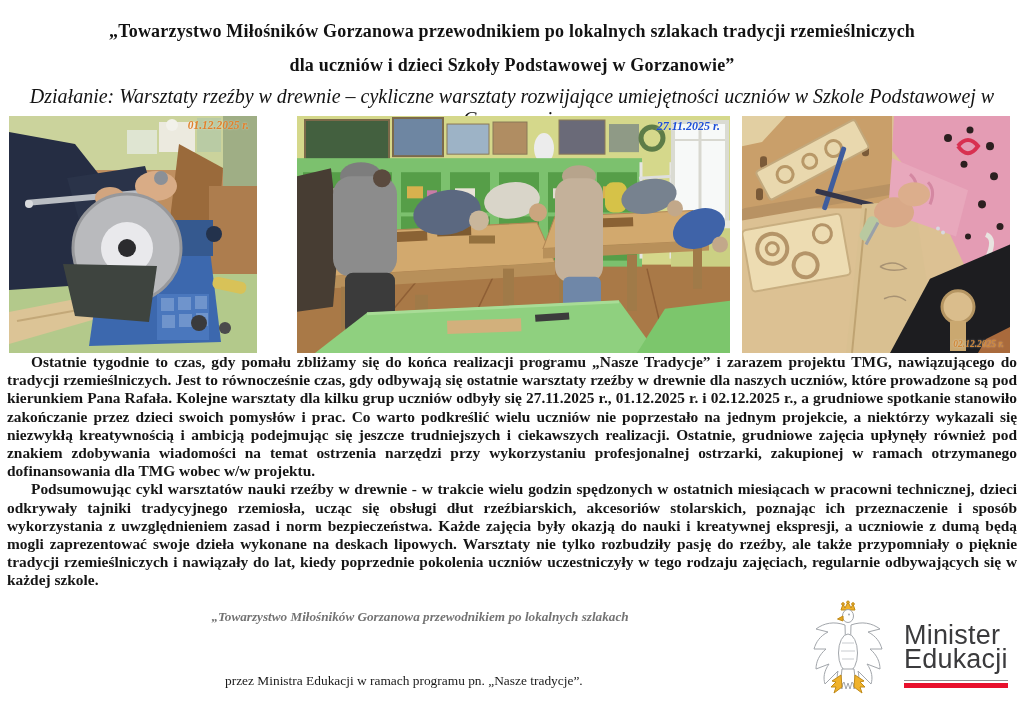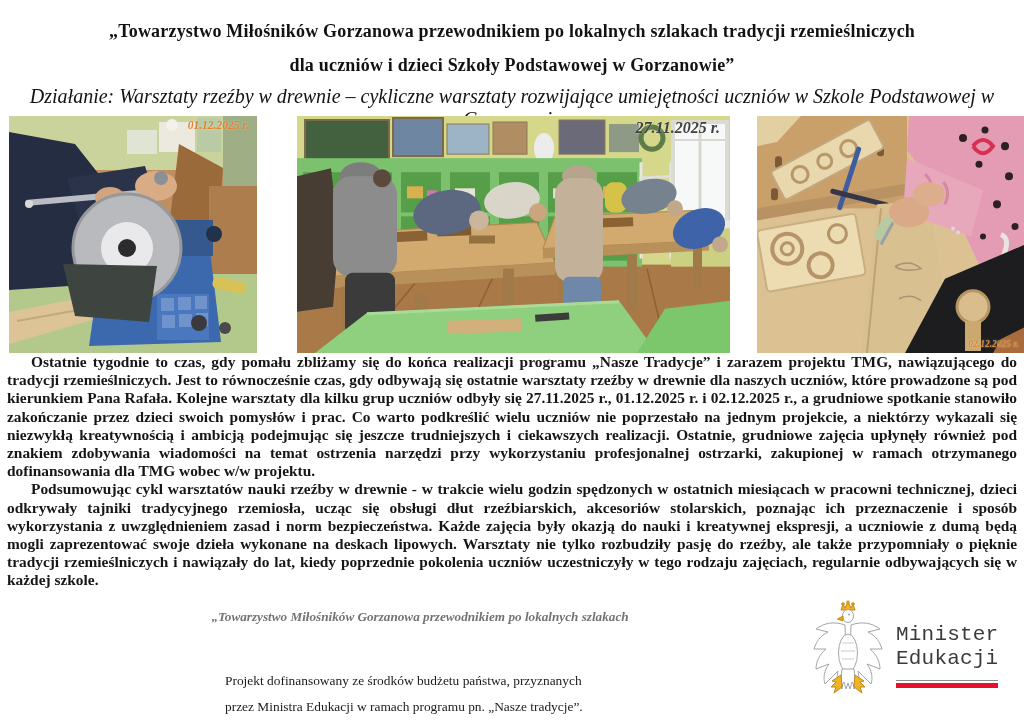--- a/index.html
+++ b/index.html
@@ -9,39 +9,39 @@
 
   .title { position:absolute; top:15px; left:0; width:100%; text-align:center;
            font-weight:bold; font-size:18px; line-height:33.5px; color:#121212; letter-spacing:.2px; }
   .subtitle { position:absolute; top:85px; left:0; width:100%; text-align:center;
               font-style:italic; font-size:20px; color:#121212; }
 
   .photo { position:absolute; top:116px; height:237px; overflow:hidden; background:#d8cfc0; }
   .photo svg { display:block; width:100%; height:100%; }
   .photo-1 { left:9px;   width:248px; }
   .photo-2 { left:297px; width:433px; }
-  .photo-3 { left:742px; width:268px;margin-left:15px; }
+  .photo-3 { left:742px; width:268px; }
   .photo-date { position:absolute; font-style:italic; font-weight:bold;
                 font-family:"Liberation Serif", serif; text-shadow:0 0 2px rgba(255,255,255,.55); }
   .date-1 { top:3px; right:8px; font-size:11.5px; color:#e0812c; }
-  .date-2 { top:3px; right:10px; font-size:16px; color:#404040; }
+  .date-2 { top:3px; right:10px; font-size:12px; color:#1d4ed8; }
   .date-3 { bottom:4px; right:6px; font-size:9.5px; color:#d08838; }
 
   .article { position:absolute; top:353px; left:7px; width:1010px;
              text-align:justify; font-size:15.4px; line-height:18.2px; color:#161616;font-weight:bold; }
   .article p { text-indent:24px; }
 
   .quote { position:absolute; top:604px; left:130px; width:580px; text-align:center;
            font-weight:bold; font-style:italic; font-size:13.2px; line-height:25px; color:#737373; }
   .funding { position:absolute; top:668px; left:225px; font-size:13.4px; line-height:25.5px; color:#1a1a1a; }
 
   .logo { position:absolute; top:600px; left:812px; display:flex; align-items:flex-start; }
   .eagle { width:72px; height:102px; }
-  .logo-text { margin-left:12px; margin-top:23px; font-family:Liberation Mono, monospace;
-               font-size:21px; line-height:24px; color:#3b3b3d; font-weight:500; letter-spacing:.2px; }
+  .logo-text { margin-left:20px; margin-top:23px; font-family:Liberation Sans, sans-serif;
+               font-size:27px; line-height:24px; color:#3b3b3d; font-weight:500; letter-spacing:.2px; }
   .logo-rule { border-top:1px solid #8f8f8f; margin-top:9px; }
   .logo-redbar { height:5px; margin-top:2px; }
 </style>
 </head>
 <body>
 
 <div class="page">
 
   <header>
     <h1 class="title">
@@ -283,21 +283,20 @@
   <main class="article">
     <p>Ostatnie tygodnie to czas, gdy pomału zbliżamy się do końca realizacji programu „Nasze Tradycje” i zarazem projektu TMG, nawiązującego do tradycji rzemieślniczych. Jest to równocześnie czas, gdy odbywają się ostatnie warsztaty rzeźby w drewnie dla naszych uczniów, które prowadzone są pod kierunkiem Pana Rafała. Kolejne warsztaty dla kilku grup uczniów odbyły się 27.11.2025 r., 01.12.2025 r. i 02.12.2025 r., a grudniowe spotkanie stanowiło zakończanie przez dzieci swoich pomysłów i prac. Co warto podkreślić wielu uczniów nie poprzestało na jednym projekcie, a niektórzy wykazali się niezwykłą kreatywnością i ambicją podejmując się jeszcze trudniejszych i ciekawszych realizacji. Ostatnie, grudniowe zajęcia upłynęły również pod znakiem zdobywania wiadomości na temat ostrzenia narzędzi przy wykorzystaniu profesjonalnej ostrzarki, zakupionej w ramach otrzymanego dofinansowania dla TMG wobec w/w projektu.</p>
     <p>Podsumowując cykl warsztatów nauki rzeźby w drewnie - w trakcie wielu godzin spędzonych w ostatnich miesiącach w pracowni technicznej, dzieci odkrywały tajniki tradycyjnego rzemiosła, ucząc się obsługi dłut rzeźbiarskich, akcesoriów stolarskich, poznając ich przeznaczenie i sposób wykorzystania z uwzględnieniem zasad i norm bezpieczeństwa. Każde zajęcia były okazją do nauki i kreatywnej ekspresji, a uczniowie z dumą będą mogli zaprezentować swoje dzieła wykonane na deskach lipowych. Warsztaty nie tylko rozbudziły pasję do rzeźby, ale także przypomniały o pięknie tradycji rzemieślniczych i nawiązały do lat, kiedy poprzednie pokolenia uczniów uczestniczyły w tego rodzaju zajęciach, regularnie odbywających się w każdej szkole.</p>
   </main>
 
   <footer>
     <div class="quote">
       <div>„Towarzystwo Miłośników Gorzanowa przewodnikiem po lokalnych szlakach</div>
     </div>
     <div class="funding">
-      <div>Projekt dofinansowany ze środków budżetu państwa, przyznanych</div>
       <div>przez Ministra Edukacji w ramach programu pn. „Nasze tradycje”.</div>
     </div>
 
     <div class="logo">
       <svg class="eagle" viewBox="0 0 72 100">
         <g stroke="#a2a6ab" stroke-width="1" fill="#ffffff" stroke-linejoin="round">
           <path d="M29,9 L31,3 L33,7 L36,1 L39,7 L41,3 L43,9 Z" fill="#f0b22b" stroke="#c08a18"></path>
           <circle cx="31" cy="3" r="1.3" fill="#f0b22b" stroke="#c08a18"></circle>
           <circle cx="36" cy="1.3" r="1.3" fill="#f0b22b" stroke="#c08a18"></circle>
           <circle cx="41" cy="3" r="1.3" fill="#f0b22b" stroke="#c08a18"></circle>

